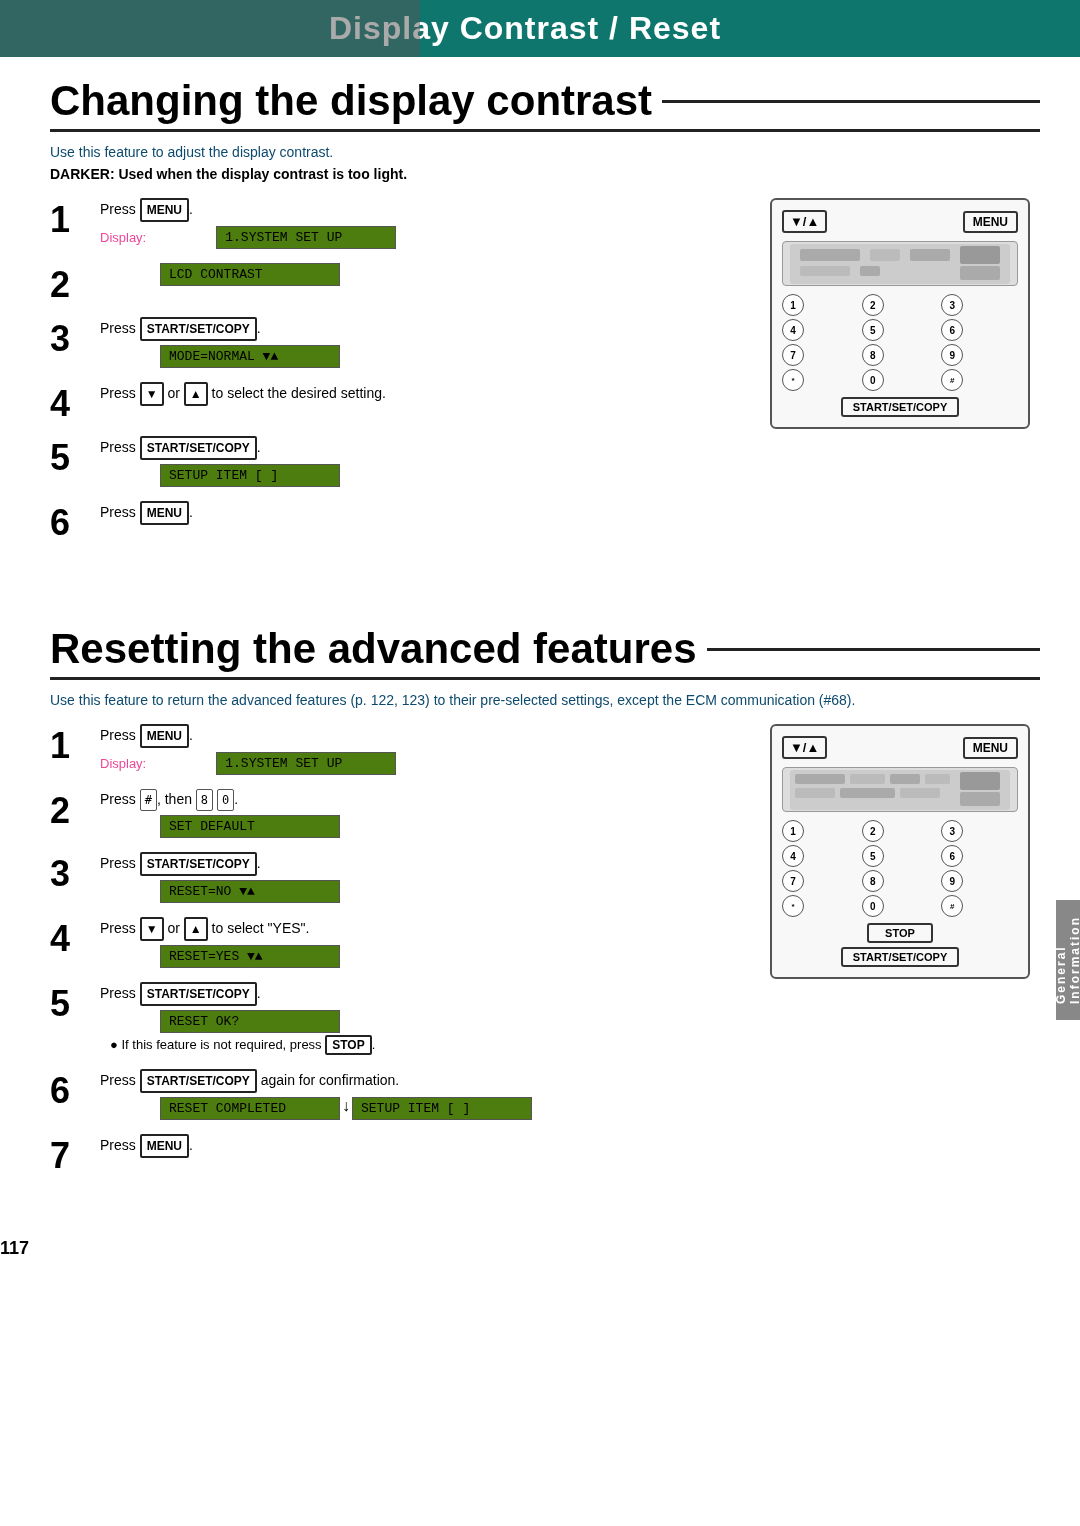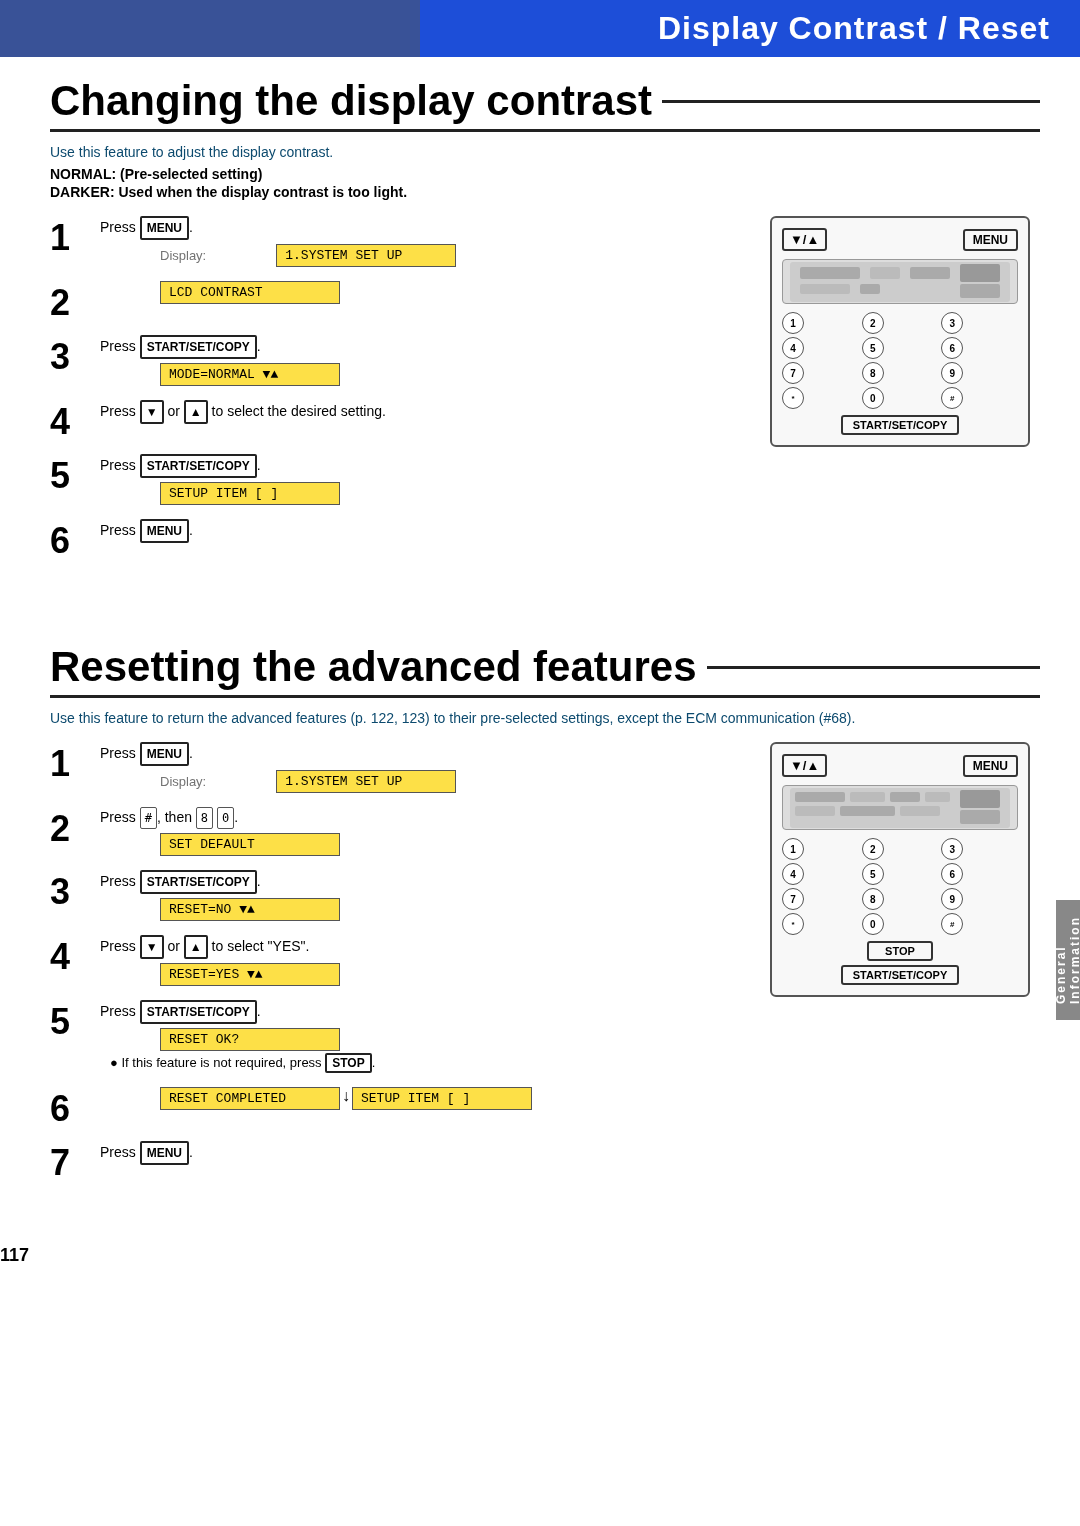--- a/index.html
+++ b/index.html
@@ -7,23 +7,23 @@
       font-family: Arial, sans-serif;
       background: #fff;
       width: 1080px;
       min-height: 1526px;
       position: relative;
       overflow-x: hidden;
     }
 
     
     .header {
-      background: #1d4ed8;
+      background: #0f766e;
       color: #fff;
-      text-align: right;
+      text-align: center;
       padding: 10px 30px 10px 0;
       font-size: 32px;
       font-weight: bold;
       letter-spacing: 1px;
       position: relative;
     }
     .header-bg {
       position: absolute;
       left: 0; top: 0;
       width: 420px; height: 100%;
@@ -103,27 +103,26 @@
       margin-bottom: 4px;
       line-height: 1.5;
     }
     .step-display {
       border: 1px solid #555;
       padding: 3px 8px;
       font-family: 'Courier New', monospace;
       font-size: 13px;
       display: inline-block;
       min-width: 180px;
-      background: #fde047;
+      background: #4d7c0f;
       margin-left: 60px;
     }
     .display-label {
       font-size: 13px;
-      color: #737373;
-      margin-left: 60px;
+      color: #ec4899;
       margin-right: 4px;
     }
 
     
     .btn-box {
       display: inline-block;
       border: 2px solid #222;
       padding: 1px 5px;
       font-size: 12px;
       font-weight: bold;
@@ -299,23 +298,20 @@
 <div class="header">
   <div class="header-bg"></div>
   <span>Display Contrast / Reset</span>
 </div>
 
 <div class="content">
 
   <h1 class="section-title">Changing the display contrast</h1>
 
   <p class="intro-text">Use this feature to adjust the display contrast.</p>
-  <p class="intro-bold">
-    <strong>NORMAL:</strong><span> (Pre-selected setting)</span>
-  </p>
   <p class="intro-bold">
     <strong>DARKER:</strong><span> Used when the display contrast is too light.</span>
   </p>
 
   <div class="steps-area">
     <div class="steps-list">
 
       <div class="step">
         <div class="step-number">1</div>
         <div class="step-content">
@@ -478,20 +474,23 @@
           <span class="step-display">RESET OK?</span>
           <div class="bullet-point">
             ● If this feature is not required, press <span class="btn-box">STOP</span>.
           </div>
         </div>
       </div>
 
       <div class="step">
         <div class="step-number">6</div>
         <div class="step-content">
+          <div class="step-text">
+            Press <span class="btn-box">START/SET/COPY</span> again for confirmation.
+          </div>
           <div class="display-stack">
             <span class="step-display" style="margin-left:0;">RESET COMPLETED</span>
             <div class="display-stack-arrow" style="margin-left:0; font-size:16px;">↓</div>
             <span class="step-display" style="margin-left:0;">SETUP ITEM [   ]</span>
           </div>
         </div>
       </div>
 
       <div class="step">
         <div class="step-number">7</div>

